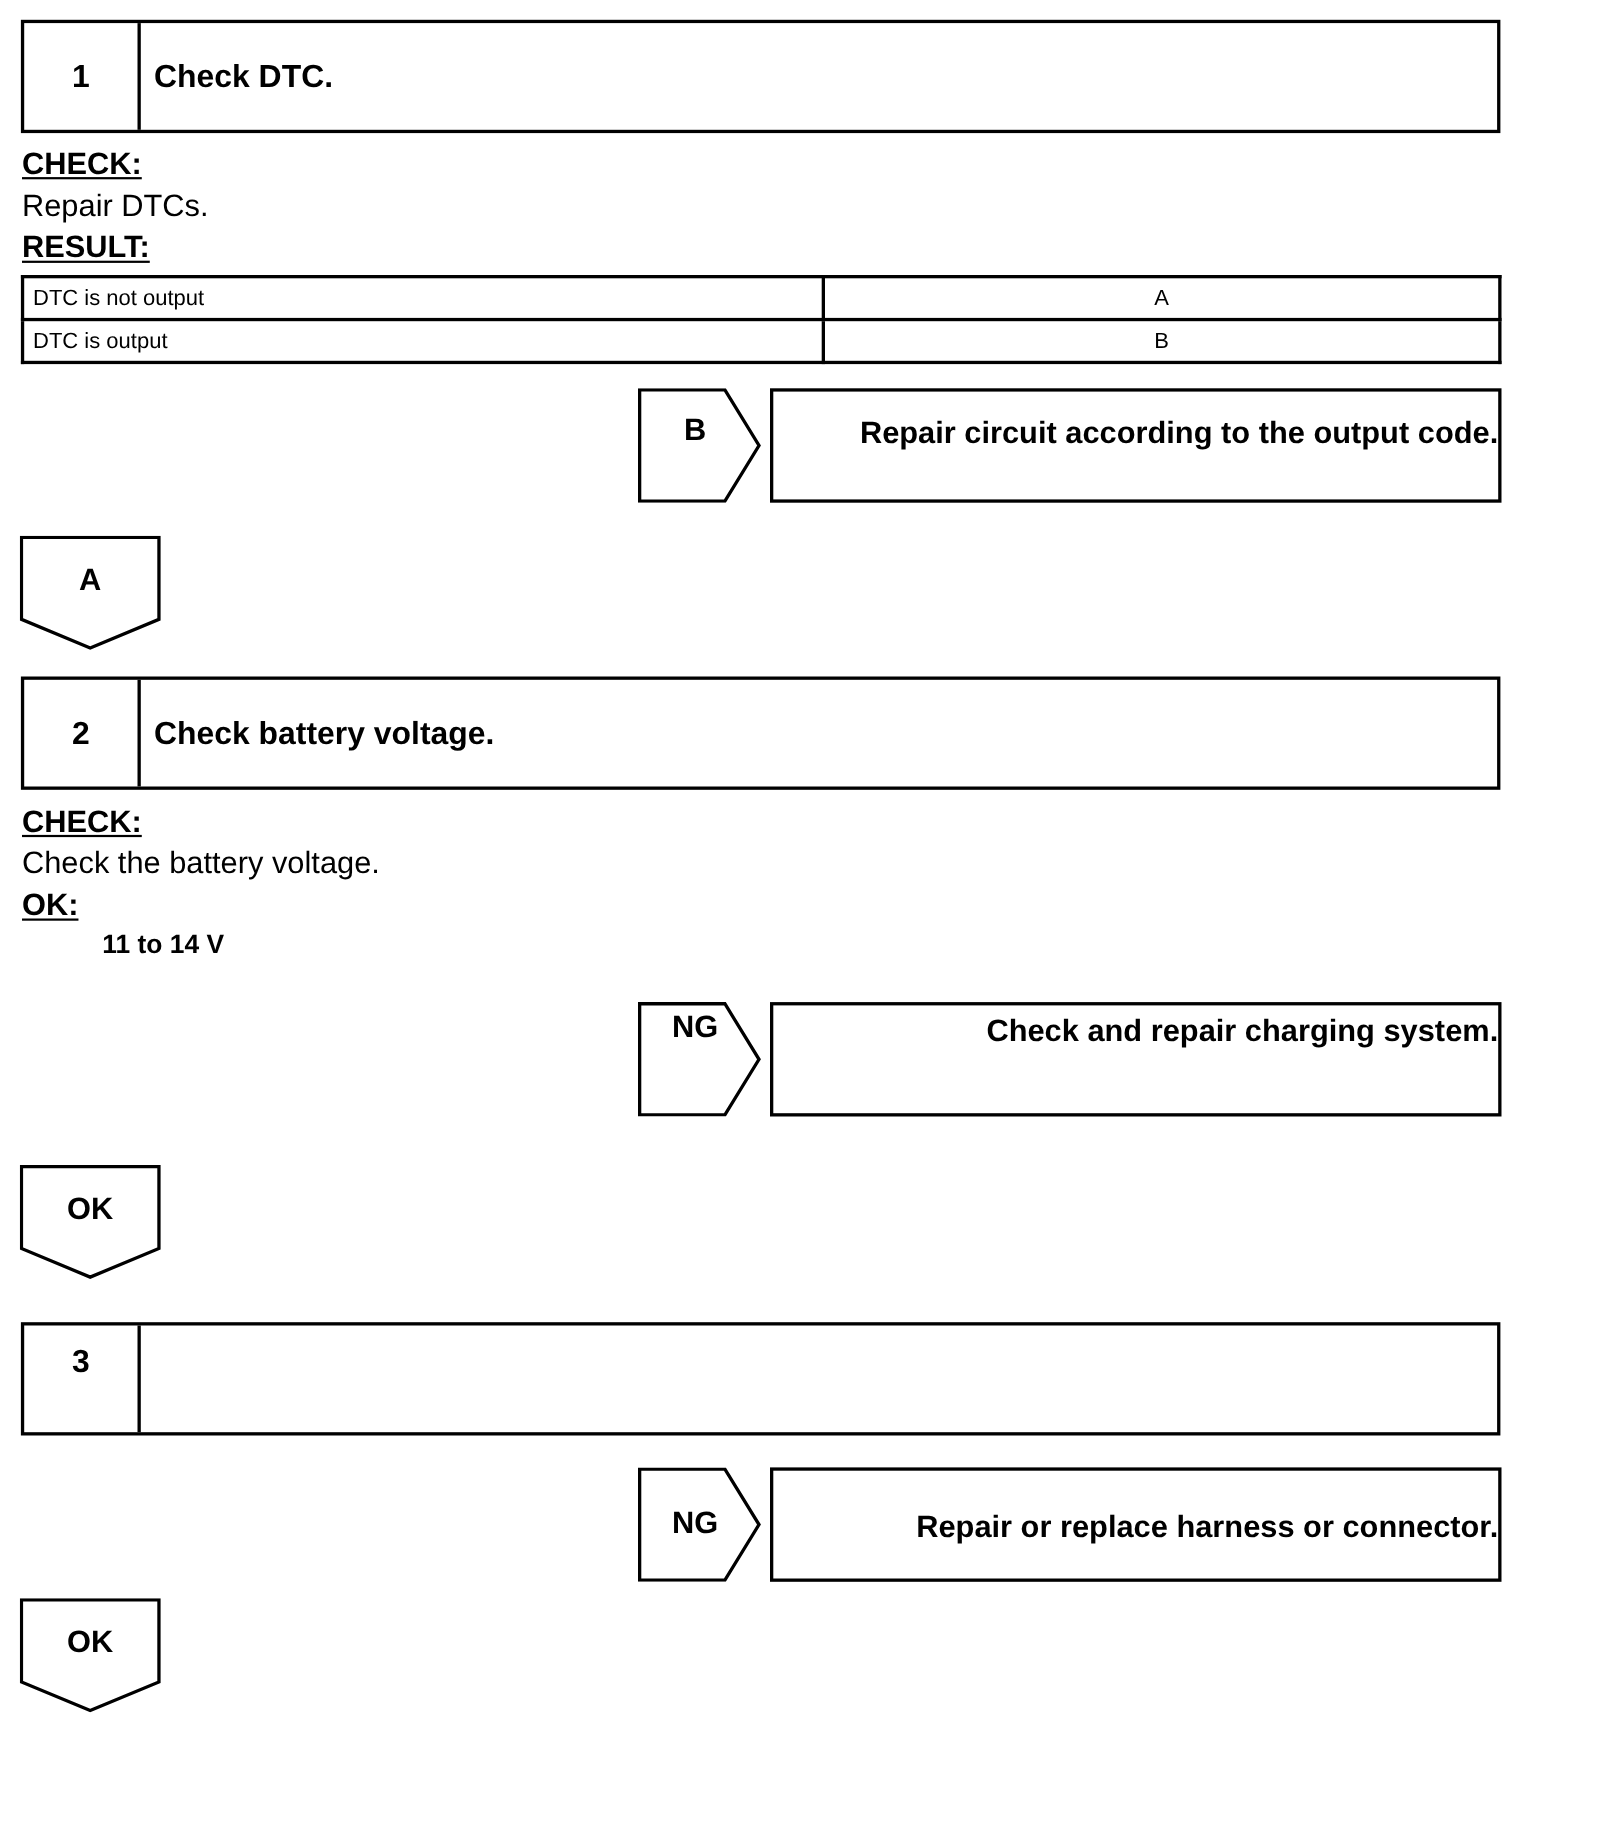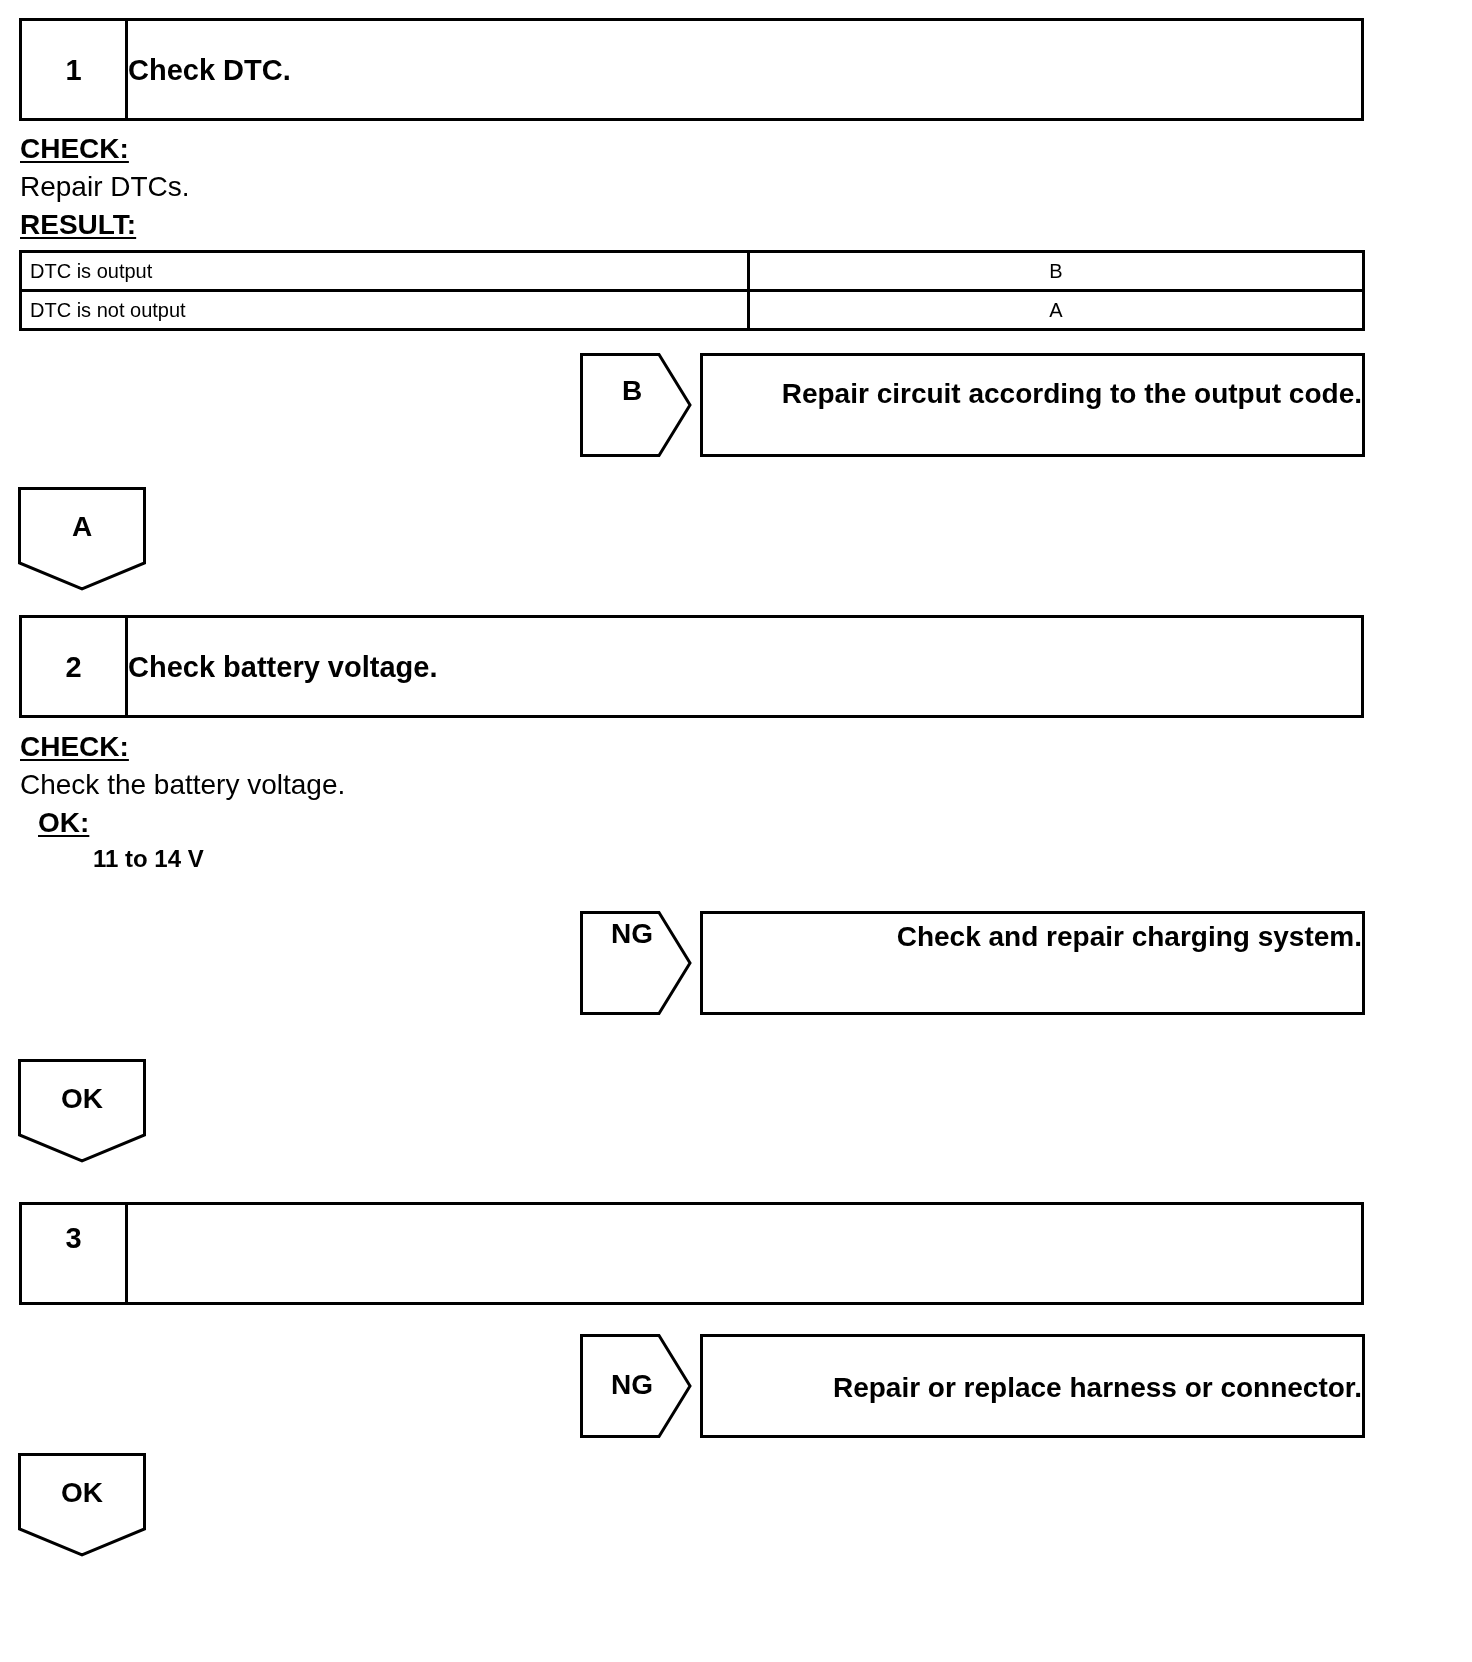--- a/index.html
+++ b/index.html
@@ -1,20 +1,20 @@
 <!DOCTYPE html>
 <html><head>
   <meta charset="utf-8">
   <style>
     html, body { margin:0; padding:0; background:#ffffff; }
     body { width:1472px; height:1662px; position:relative; font-family:"Liberation Sans", sans-serif; color:#000; overflow:hidden; }
     .abs { position:absolute; }
     .step-box { position:absolute; left:19px; width:1345px; border:3px solid #000; box-sizing:border-box; display:flex; }
     .step-num { width:106px; border-right:3px solid #000; display:flex; justify-content:center; font-weight:bold; font-size:29px; box-sizing:border-box; }
-    .step-title { flex:1; padding-left:0; font-weight:bold; font-size:29px; line-height:33px; box-sizing:border-box; }
+    .step-title { flex:1; padding-left:12px; font-weight:bold; font-size:29px; line-height:33px; box-sizing:border-box; }
     .label-u { position:absolute; left:20px; font-weight:bold; font-size:28px; text-decoration:underline; text-underline-offset:3px; }
     .body-text { position:absolute; left:20px; font-size:28px; }
     .result-table { position:absolute; left:19px; top:250px; width:1346px; border-collapse:collapse; }
     .result-table td { border:3px solid #000; font-size:20px; height:36px; padding:0 0 0 8px; }
     .result-table td.val { text-align:center; padding:0; }
     .action-box { position:absolute; left:700px; width:665px; border:3px solid #000; box-sizing:border-box; font-weight:bold; font-size:28px; padding-left:12px;text-align:right; }
     .branch-tag { position:absolute; left:580px; width:112px; }
     .branch-tag svg { position:absolute; left:0; top:0; }
     .branch-tag .lbl { position:absolute; left:0; width:104px; text-align:center; font-weight:bold; font-size:28px; }
     .down-tag { position:absolute; left:18px; width:128px; }
@@ -29,26 +29,26 @@
   <div class="step-title" style="padding-top:33px;">Check DTC.</div>
 </div>
 
 <div class="label-u" style="top:133px;">CHECK:</div>
 <div class="body-text" style="top:171px;">Repair DTCs.</div>
 <div class="label-u" style="top:209px;">RESULT:</div>
 
 <table class="result-table">
   <tbody>
       <tr>
+    <td style="width:717px;">DTC is not output</td>
+    <td class="val">A</td>
+  </tr>
+  <tr>
     <td>DTC is output</td>
     <td class="val">B</td>
-  </tr>
-  <tr>
-    <td style="width:717px;">DTC is not output</td>
-    <td class="val">A</td>
   </tr>
 </tbody>
   </table>
 
 <div class="branch-tag" style="top:353px;height:104px;">
   <svg width="114" height="104">
     <polygon points="1.5,1.5 79,1.5 110,52 79,102.5 1.5,102.5" fill="#fff" stroke="#000" stroke-width="3"></polygon>
   </svg>
   <div class="lbl" style="top:22px;">B</div>
 </div>
@@ -61,21 +61,21 @@
   <div class="lbl" style="top:24px;">A</div>
 </div>
 
 <div class="step-box" style="top:615px;height:103px;">
   <div class="step-num" style="padding-top:33px;">2</div>
   <div class="step-title" style="padding-top:33px;">Check battery voltage.</div>
 </div>
 
 <div class="label-u" style="top:731px;">CHECK:</div>
 <div class="body-text" style="top:769px;">Check the battery voltage.</div>
-<div class="label-u" style="top:807px;margin-left:18px;">OK:</div>
+<div class="label-u" style="top:807px;">OK:</div>
 <div class="abs" style="left:93px;top:845px;font-weight:bold;font-size:24px;">11 to 14 V</div>
 
 <div class="branch-tag" style="top:911px;height:104px;">
   <svg width="114" height="104">
     <polygon points="1.5,1.5 79,1.5 110,52 79,102.5 1.5,102.5" fill="#fff" stroke="#000" stroke-width="3"></polygon>
   </svg>
   <div class="lbl" style="top:7px;">NG</div>
 </div>
 <div class="action-box" style="top:911px;height:104px;padding-top:7px;">Check and repair charging system.</div>
 

